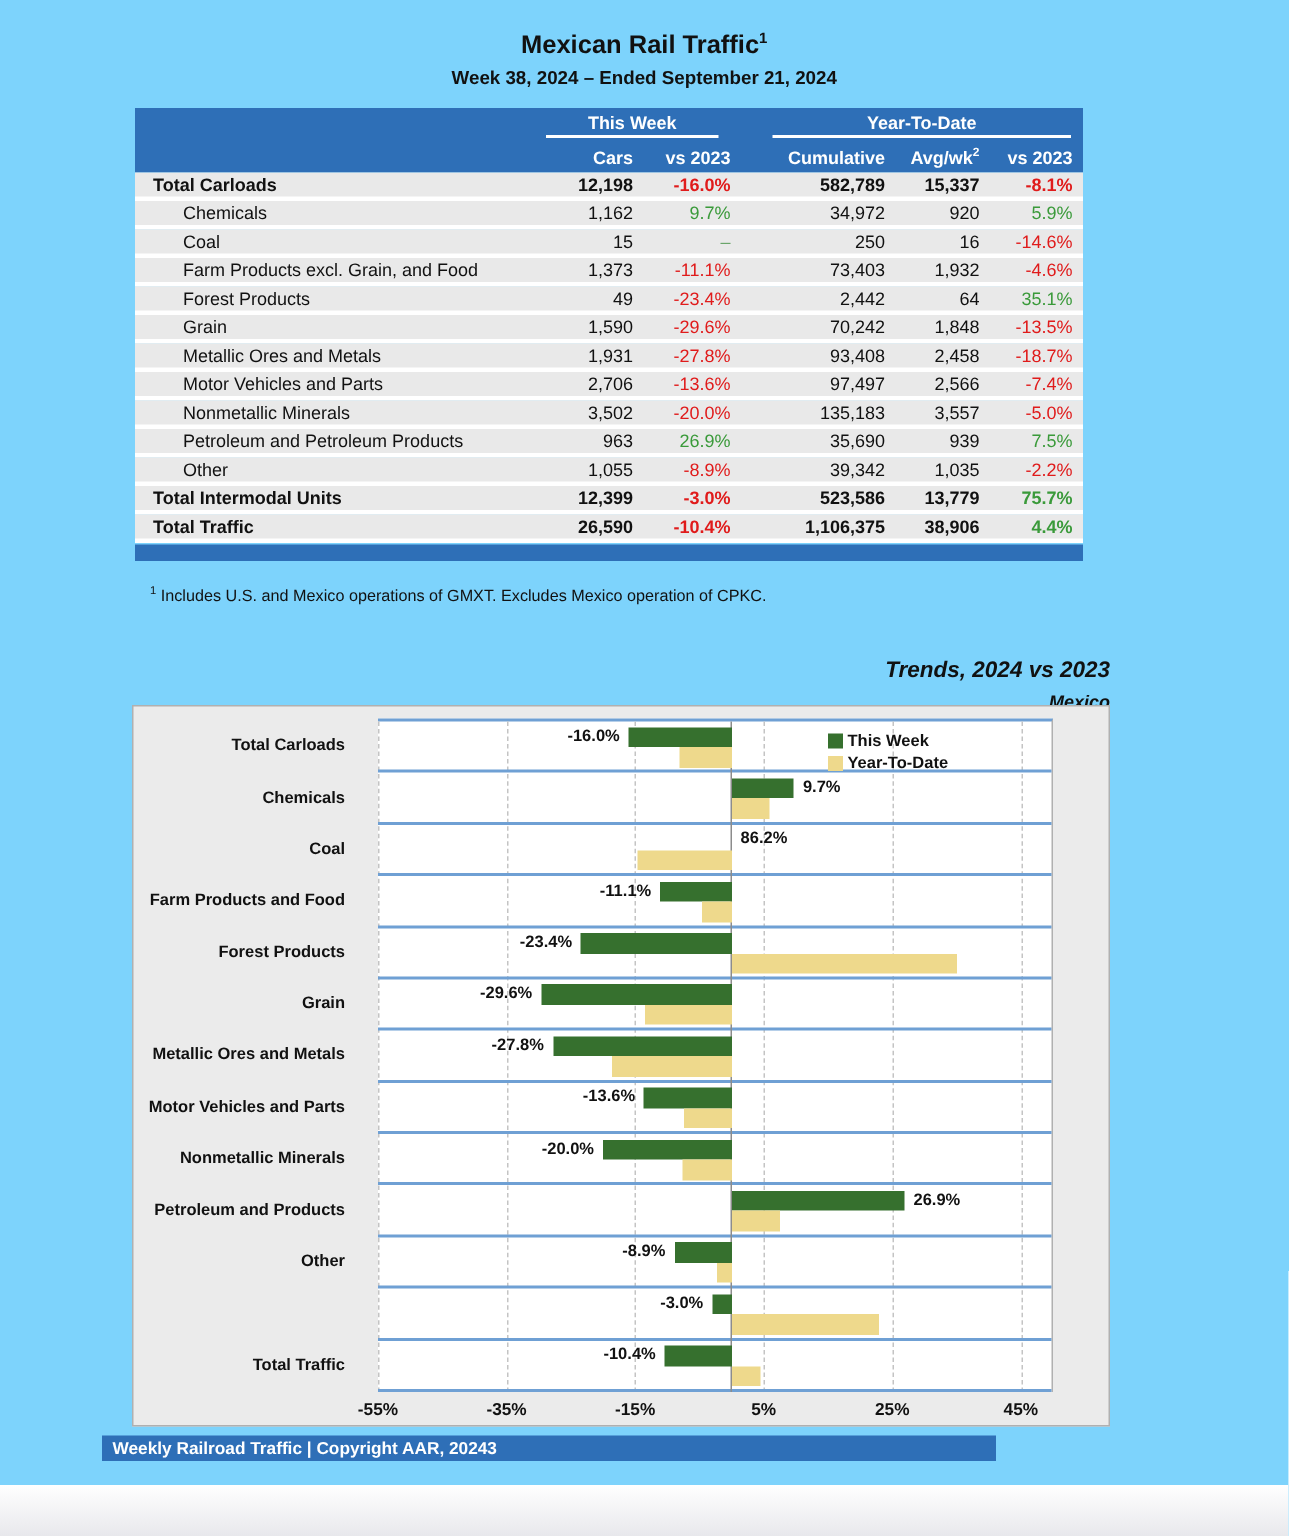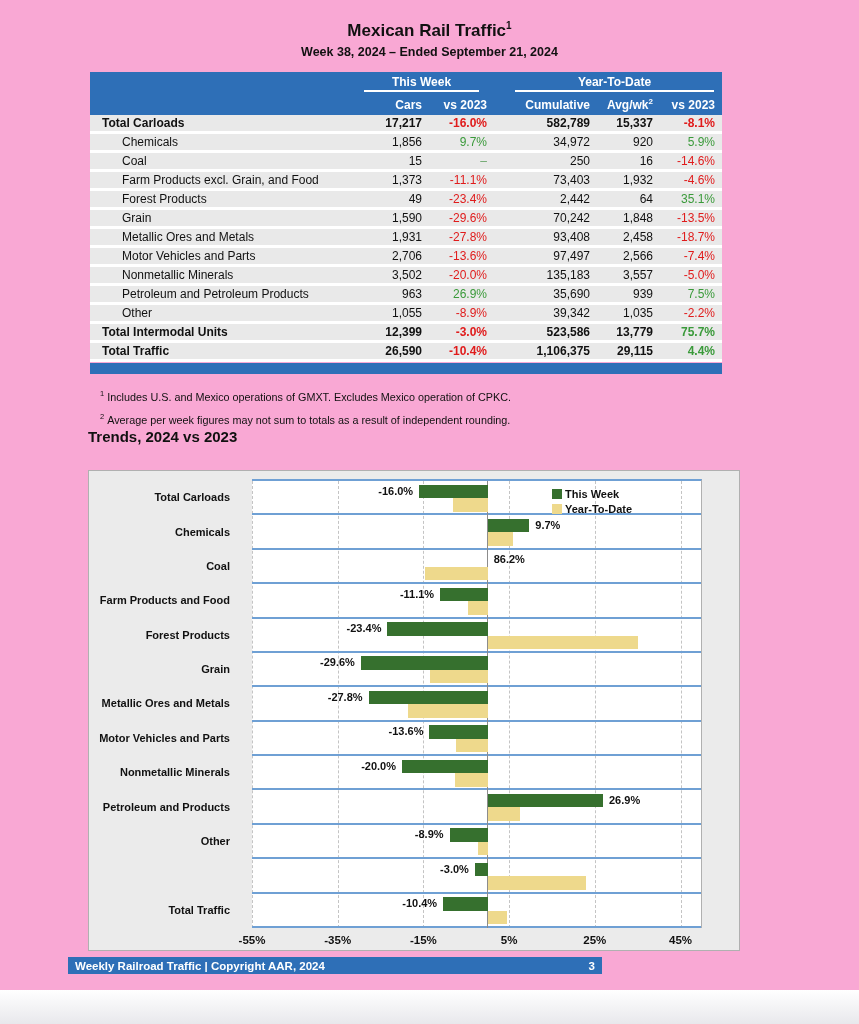--- a/index.html
+++ b/index.html
@@ -1,18 +1,18 @@
 <!DOCTYPE html>
 <html><head>
 <meta charset="utf-8">
 <style>
   * { box-sizing: border-box; margin: 0; padding: 0; }
   html,body { background:#fff; }
   body { width:859px; height:1024px; font-family:"Liberation Sans", sans-serif; color:#111; }
-  .page { position:relative; width:859px; height:1024px; background:#f9a8d4; overflow:hidden; }
+  .page { position:relative; width:859px; height:1024px; background:#7dd3fc; overflow:hidden; }
 
   
   .page-title { position:absolute; top:20px; left:0; width:859px; text-align:center;
                 font-size:17px; font-weight:bold; }
   .page-title sup { font-size:10px; }
   .page-subtitle { position:absolute; top:45px; left:0; width:859px; text-align:center;
                    font-size:12.5px; font-weight:bold; }
 
   
   .rail-table { position:absolute; left:90px; top:72px; width:632px; }
@@ -39,21 +39,21 @@
   .neg { color:#e01b1b; }
   .pos { color:#3a9a3a; }
   .flat { color:#6aa56a; }
   .table-endbar { height:11px; background:#2e6fb7; margin-top:1px; }
 
   
   .footnotes { position:absolute; left:100px; top:384px; font-size:10.8px; line-height:20px; }
   .footnotes sup { font-size:7.5px; margin-right:3px; }
 
   
-  .chart-heading { position:absolute; left:88px; top:428px; width:652px; text-align:left; }
+  .chart-heading { position:absolute; left:88px; top:438px; width:652px; text-align:right;font-style:italic; }
   .chart-title { font-size:15px; font-weight:bold; }
   .chart-subtitle { font-size:12px; font-weight:bold; margin-top:6px; }
 
   
   .chart-box { position:absolute; left:88px; top:470px; width:652px; height:481px;
                background:#ebebeb; border:1px solid #b0b0b0; }
   .cat-label { position:absolute; left:0; width:153px; text-align:right;
                font-size:11px; font-weight:bold; display:flex; align-items:center;
                justify-content:flex-end; }
   .plot { position:absolute; left:163px; top:8px; width:450px; height:449px;
@@ -67,23 +67,23 @@
   .bar-label { position:absolute; z-index:3; top:3.5px; height:13.5px; line-height:13.5px;
                font-size:11px; font-weight:bold; white-space:nowrap; }
   .legend { position:absolute; left:300px; top:5px; z-index:4; }
   .legend-item { display:flex; align-items:center; height:15px; }
   .legend-swatch { width:10px; height:10px; margin-right:3px; flex:0 0 auto; }
   .legend-label { font-size:11px; font-weight:bold; }
   .xtick { position:absolute; transform:translateX(-50%); font-size:11.5px; font-weight:bold;
            top:463px; }
 
   
-  .footer-bar { position:absolute; left:68px; top:957px; width:534px; height:17px;
+  .footer-bar { position:absolute; left:68px; top:957px; width:596px; height:17px;
                 background:#2e6fb7; color:#fff; font-size:11.5px; font-weight:bold;
-                display:flex; justify-content:space-between; align-items:center; padding:0 7px; }
+                display:flex; justify-content:flex-start; align-items:center; padding:0 7px; }
   .bottom-fade { position:absolute; left:0; top:990px; width:859px; height:34px;
                  background:linear-gradient(#ffffff, #e8e8ec); }
 </style>
 </head>
 <body>
 
 <div class="page">
 
   <div class="page-title"><span>Mexican Rail Traffic</span><sup>1</sup></div>
   <div class="page-subtitle">Week 38, 2024 – Ended September 21, 2024</div>
@@ -104,29 +104,29 @@
         <div class="c">Cars</div>
         <div class="c">vs 2023</div>
         <div class="c">Cumulative</div>
         <div class="c"><span>Avg/wk</span><sup>2</sup></div>
         <div class="c last">vs 2023</div>
       </div>
     </div>
     <div>
         <div class="trow total">
           <div class="c lbl">Total Carloads</div>
-          <div class="c">17,217</div>
+          <div class="c">12,198</div>
           <div class="c neg">-16.0%</div>
           <div class="c">582,789</div>
           <div class="c">15,337</div>
           <div class="c last neg">-8.1%</div>
         </div>
         <div class="trow">
           <div class="c lbl sub">Chemicals</div>
-          <div class="c">1,856</div>
+          <div class="c">1,162</div>
           <div class="c pos">9.7%</div>
           <div class="c">34,972</div>
           <div class="c">920</div>
           <div class="c last pos">5.9%</div>
         </div>
         <div class="trow">
           <div class="c lbl sub">Coal</div>
           <div class="c">15</div>
           <div class="c flat">–</div>
           <div class="c">250</div>
@@ -203,34 +203,34 @@
           <div class="c neg">-3.0%</div>
           <div class="c">523,586</div>
           <div class="c">13,779</div>
           <div class="c last pos">75.7%</div>
         </div>
         <div class="trow total">
           <div class="c lbl">Total Traffic</div>
           <div class="c">26,590</div>
           <div class="c neg">-10.4%</div>
           <div class="c">1,106,375</div>
-          <div class="c">29,115</div>
+          <div class="c">38,906</div>
           <div class="c last pos">4.4%</div>
         </div>
       </div>
     <div class="table-endbar"></div>
   </div>
 
   <div class="footnotes">
       <div><sup>1</sup><span>Includes U.S. and Mexico operations of GMXT. Excludes Mexico operation of CPKC.</span></div>
-      <div><sup>2</sup><span>Average per week figures may not sum to totals as a result of independent rounding.</span></div>
     </div>
 
   <div class="chart-heading">
     <div class="chart-title">Trends, 2024 vs 2023</div>
+    <div class="chart-subtitle">Mexico</div>
   </div>
 
   <div class="chart-box">
     <div class="plot">
       <div class="legend">
         <div class="legend-item">
           <span class="legend-swatch" style="background: rgb(54, 112, 46);"></span>
           <span class="legend-label">This Week</span>
         </div>
         <div class="legend-item">

